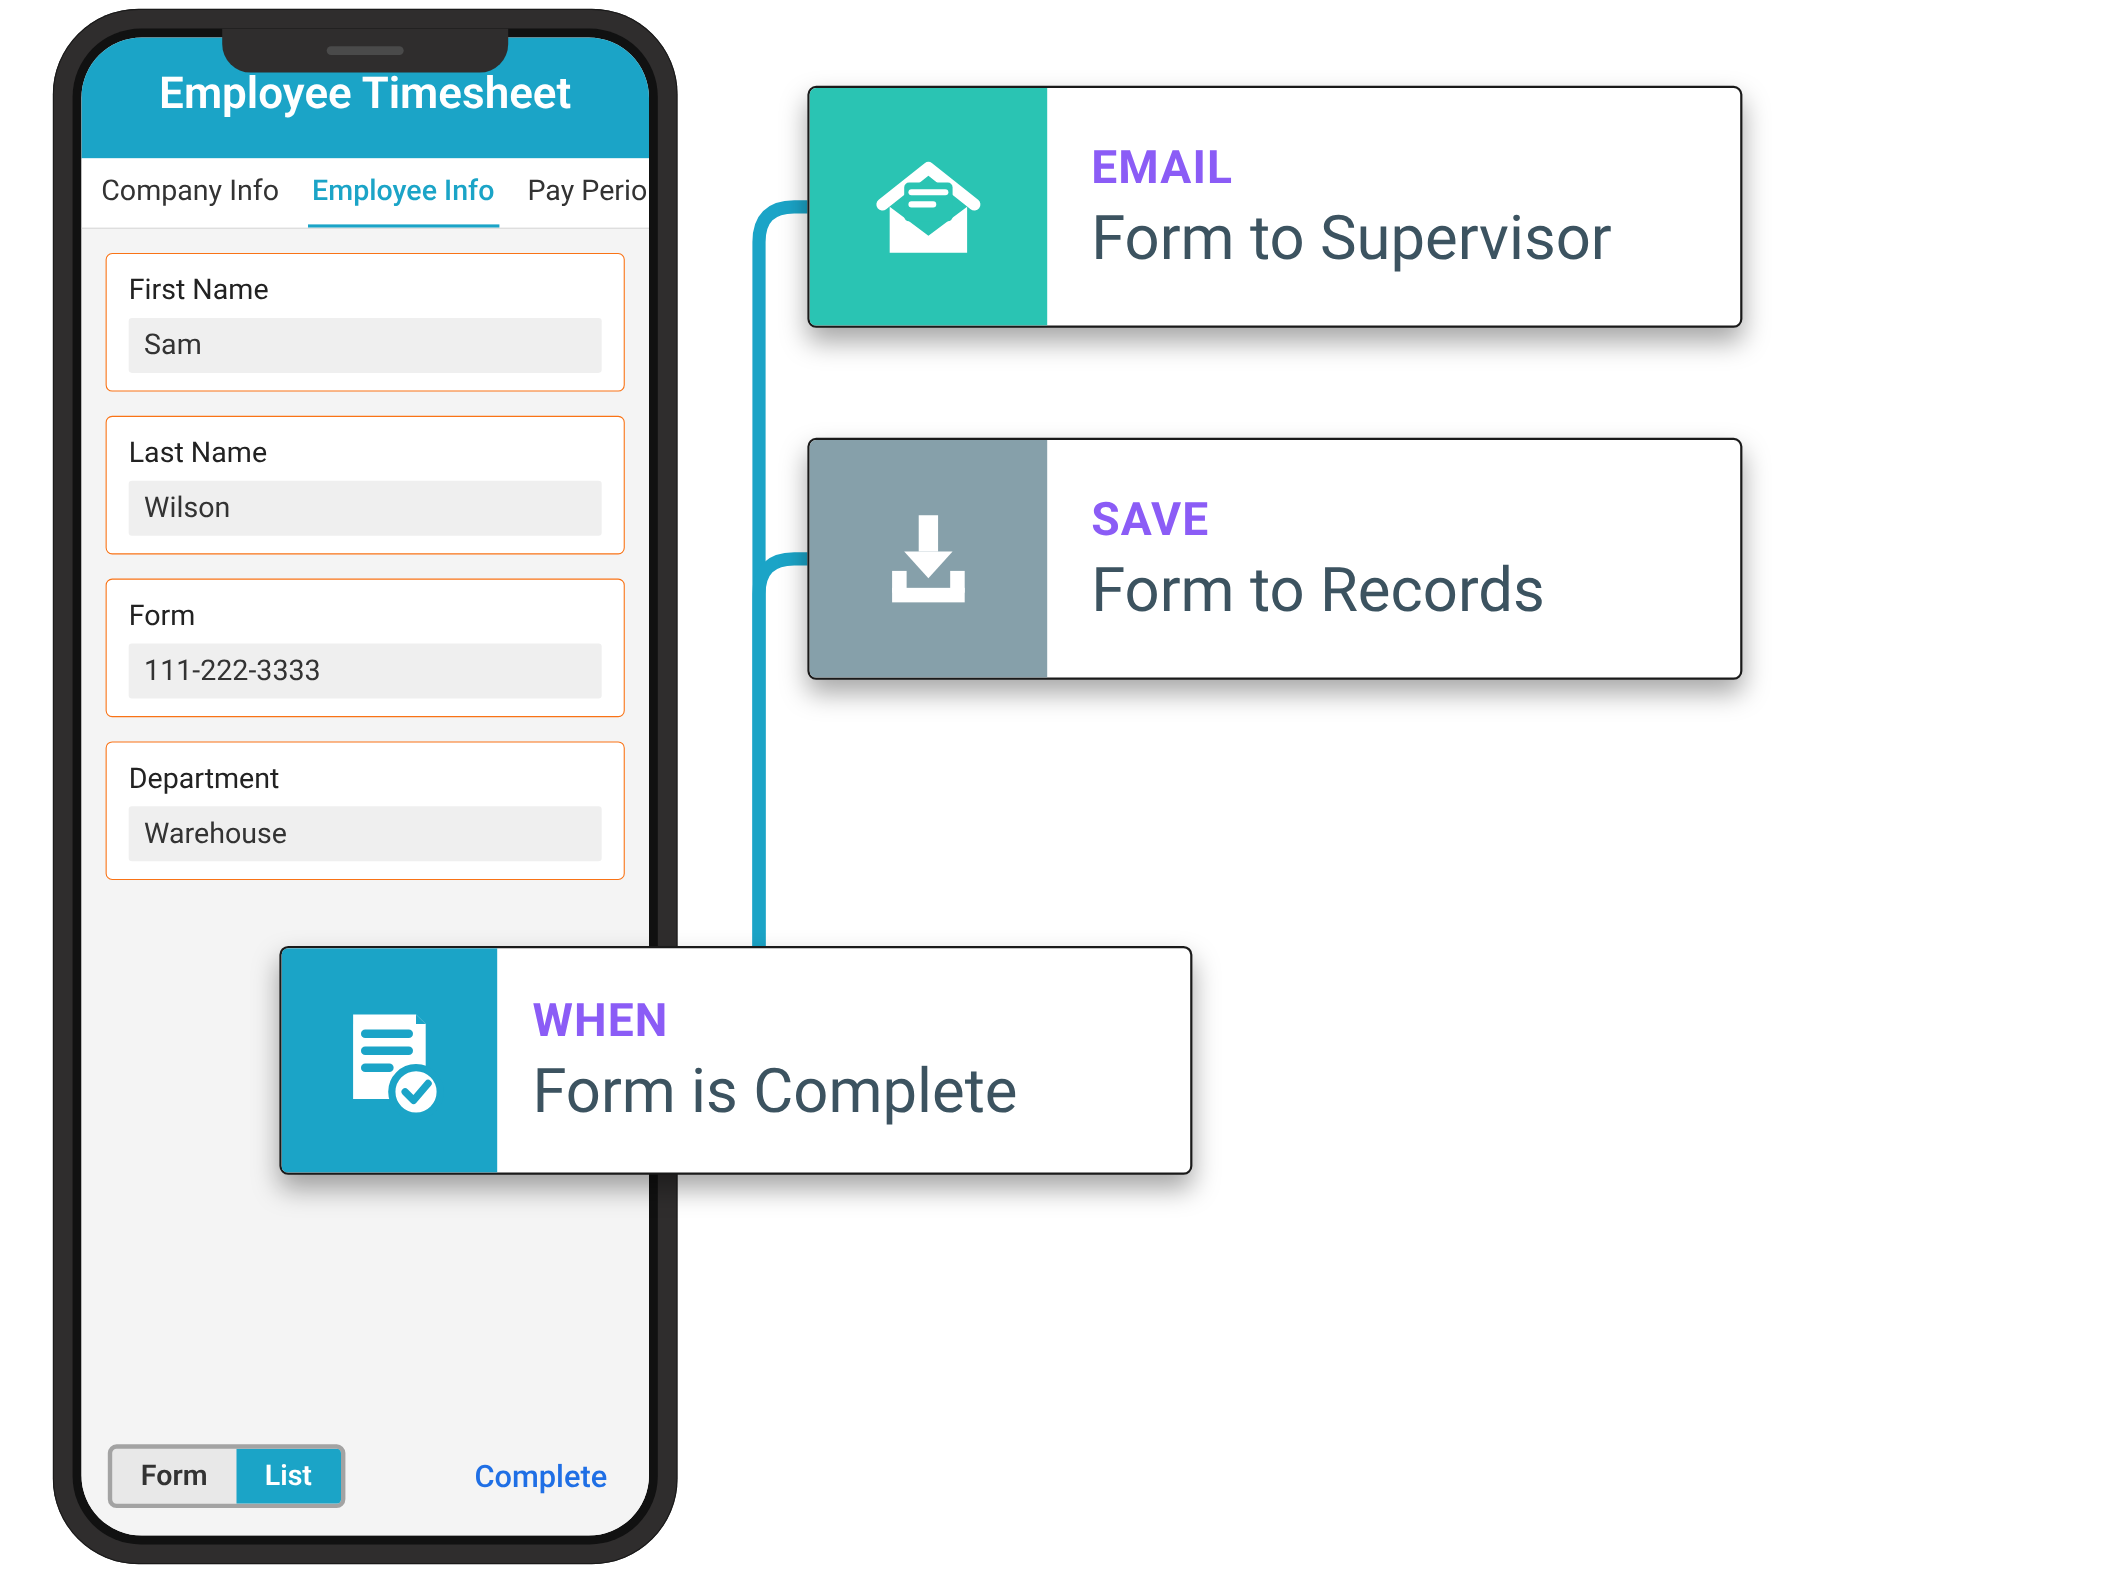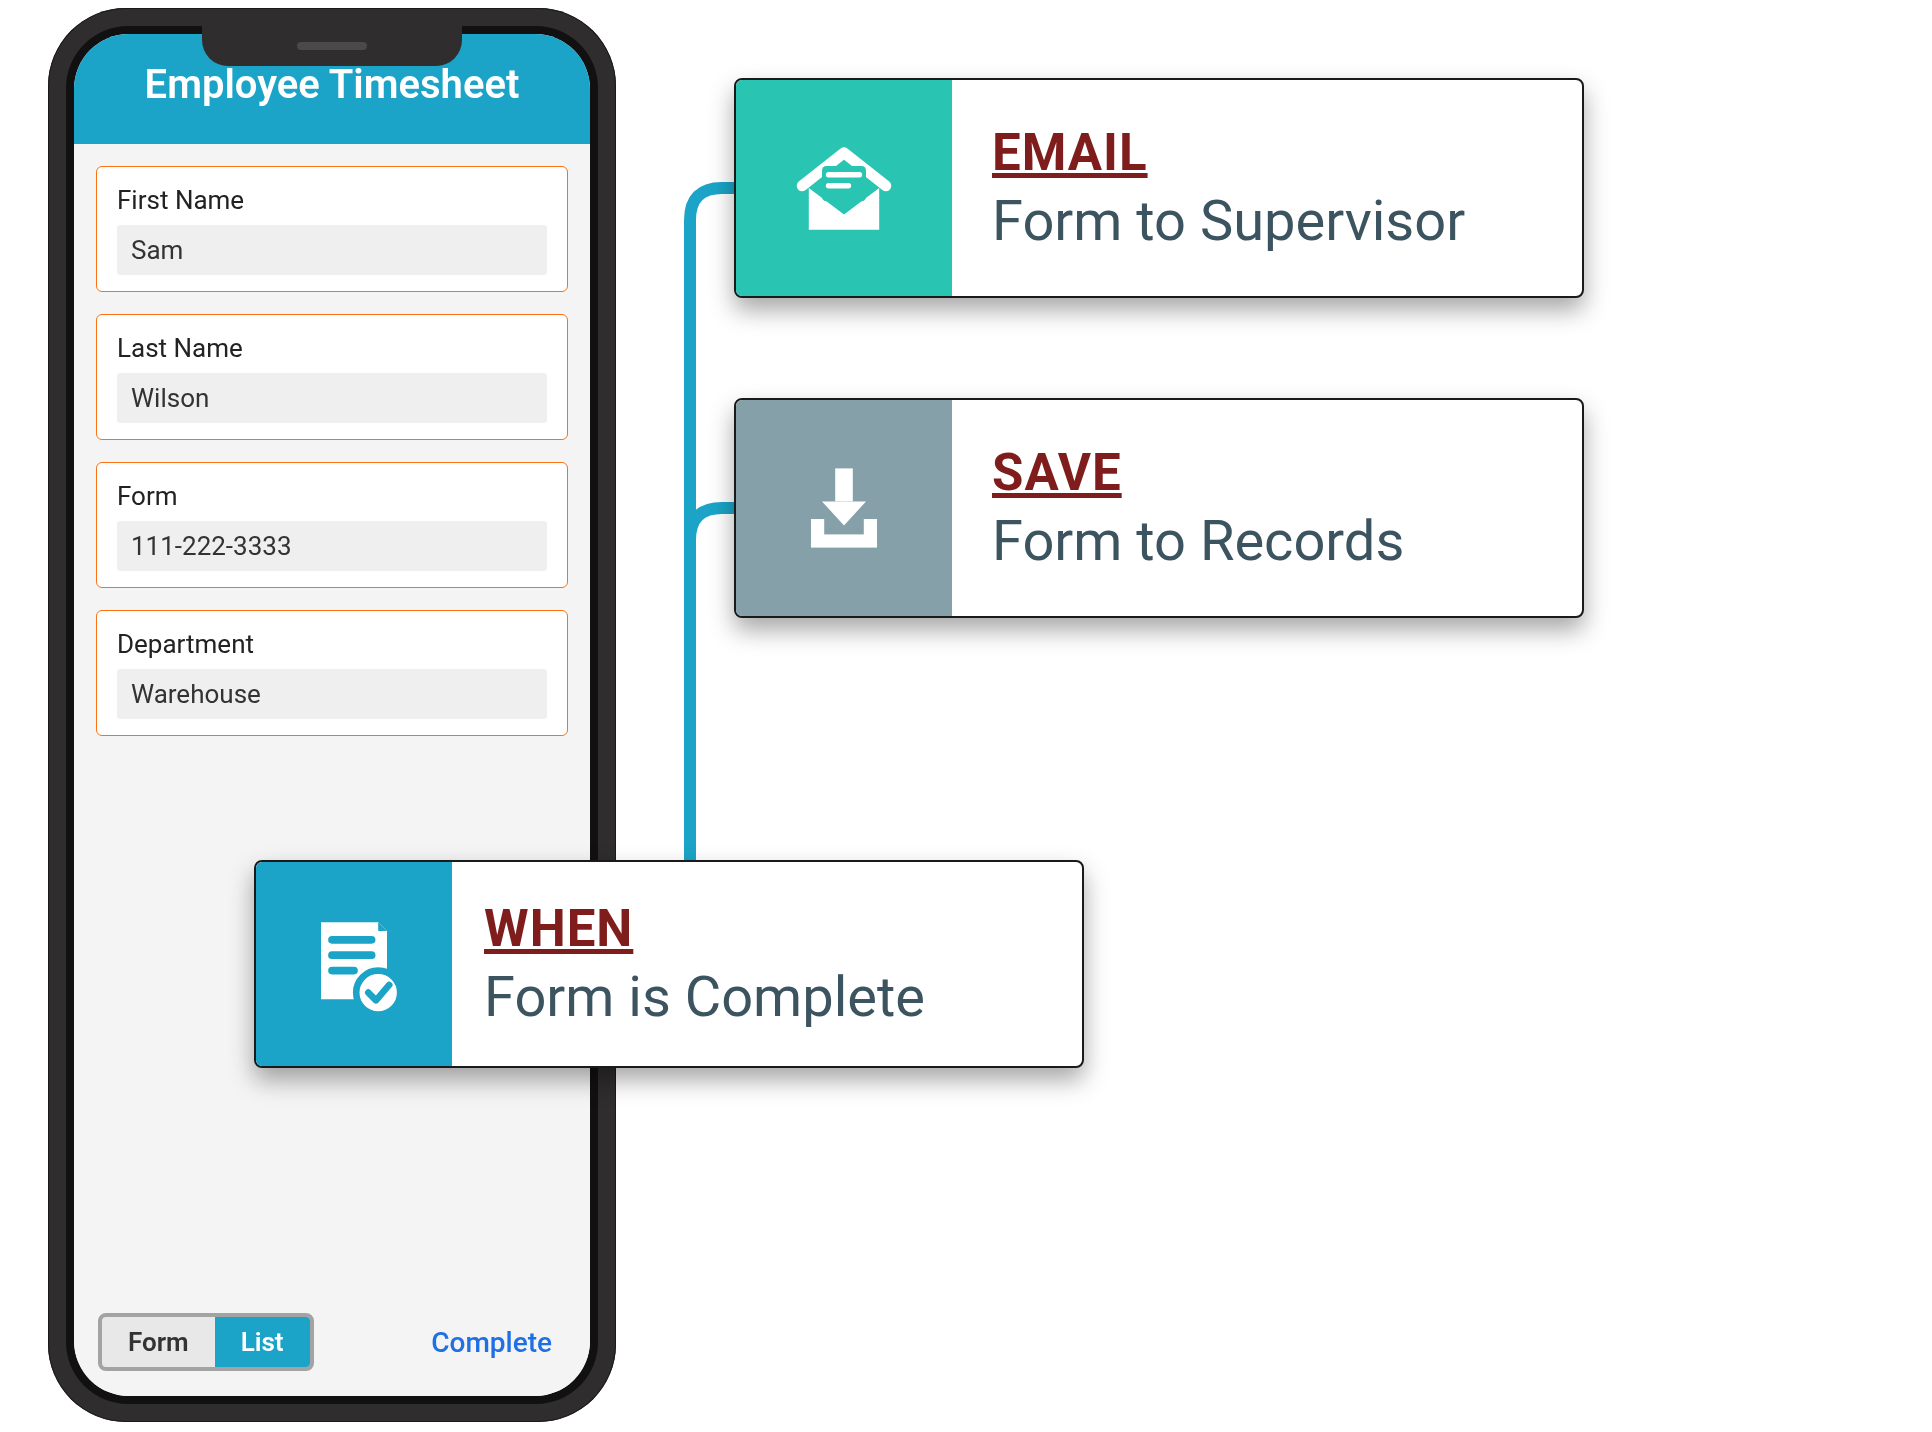--- a/index.html
+++ b/index.html
@@ -176,25 +176,24 @@
   }
   .card-body {
     flex: 1;
     display: flex;
     flex-direction: column;
     justify-content: center;
     padding-left: 40px;
     gap: 6px;
   }
   .card-title {
-    font-size: 51px;
+    font-size: 42px;
     font-weight: 700;
-    color: #7f1d1d;
+    color: #8b5cf6;
     letter-spacing: 1px;
-    text-decoration: underline;
   }
   .card-sub {
     font-size: 56px;
     color: #3c5360;
     font-weight: 400;
   }
 
   .card-email { left: 734px; top: 78px;  width: 850px; height: 220px; }
   .card-email .card-icon { background: #2ac4b3; }
 
@@ -225,20 +224,25 @@
   <path d="M 690 970 L 690 905" fill="none" stroke="#1ba4c7" stroke-width="12"></path>
 </svg>
 
 <div class="phone">
   <div class="phone-inner">
     <div class="notch"></div>
     <div class="screen">
 
       <div class="app-header">Employee Timesheet</div>
 
+      <div class="tabs">
+        <div class="tab">Company Info</div>
+        <div class="tab active">Employee Info</div>
+        <div class="tab">Pay Perio</div>
+      </div>
 
       <div class="form-area">
         <div class="field-card">
           <div class="field-label">First Name</div>
           <div class="field-value">Sam</div>
         </div>
         <div class="field-card">
           <div class="field-label">Last Name</div>
           <div class="field-value">Wilson</div>
         </div>

